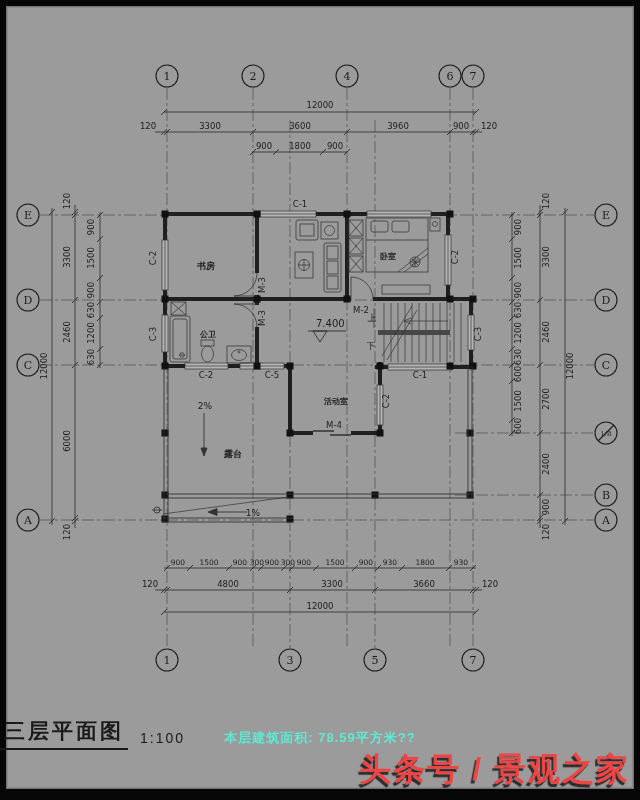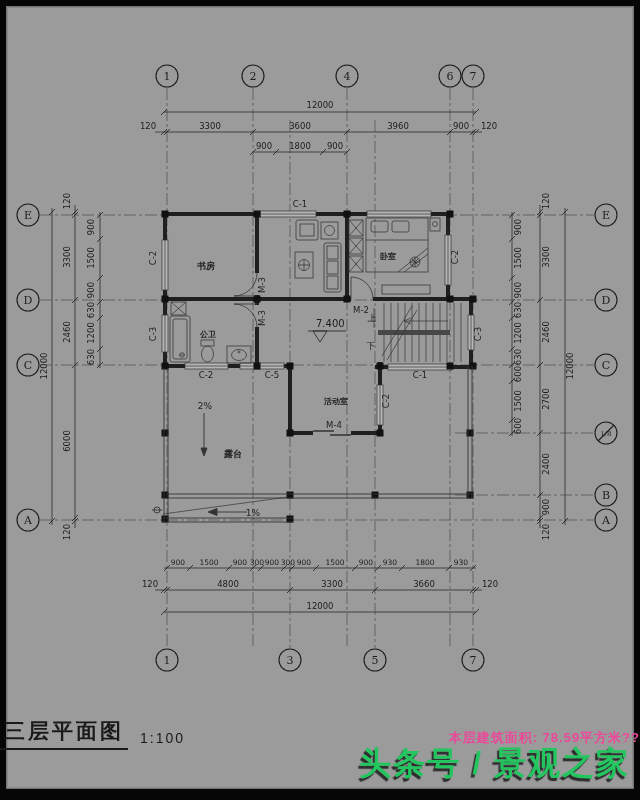--- a/index.html
+++ b/index.html
@@ -16,24 +16,24 @@
   .room{font-size:9px;text-anchor:middle;font-weight:bold;}
   .room-s{font-size:8px;text-anchor:middle;font-weight:bold;}
   .tag{font-size:8.5px;text-anchor:middle;}
   .note{font-size:9px;text-anchor:middle;}
   .lvl{font-size:10px;text-anchor:start;}
   .titleblock{position:absolute;left:0;right:0;top:692px;display:flex;justify-content:flex-start;
               align-items:flex-end;gap:12px;color:#1a1a1a;margin-top:25px;}
   .titleblock .t{font-size:21px;font-weight:bold;letter-spacing:3px;border-bottom:2px solid #1a1a1a;
                  padding:0 4px 3px 4px;}
   .titleblock .s{font-size:14px;letter-spacing:2px;padding-bottom:4px;}
-  .areanote{position:absolute;left:0;right:0;top:729px;text-align:right;font-size:13px;
-            font-weight:bold;color:#ec4899;letter-spacing:1px;}
-  .watermark{position:absolute;right:10px;bottom:14px;font-size:32px;font-weight:bold;
-             letter-spacing:2px;color:#22c55e;text-shadow:-2px 3px 1px #2c2c2c;}
+  .areanote{position:absolute;left:0;right:0;top:729px;text-align:center;font-size:13px;
+            font-weight:bold;color:#5eead4;letter-spacing:1px;}
+  .watermark{position:absolute;right:10px;bottom:8px;font-size:32px;font-weight:bold;
+             letter-spacing:2px;color:#ef4444;text-shadow:-2px 3px 1px #2c2c2c;}
 </style>
 </head>
 <body>
 
 <div id="stage">
   <div id="paper"></div>
 
   <svg id="plan-svg" viewBox="0 0 640 800">
 
     <g stroke="#4a4a4a" stroke-width="0.7" stroke-dasharray="12 3 3 3">

